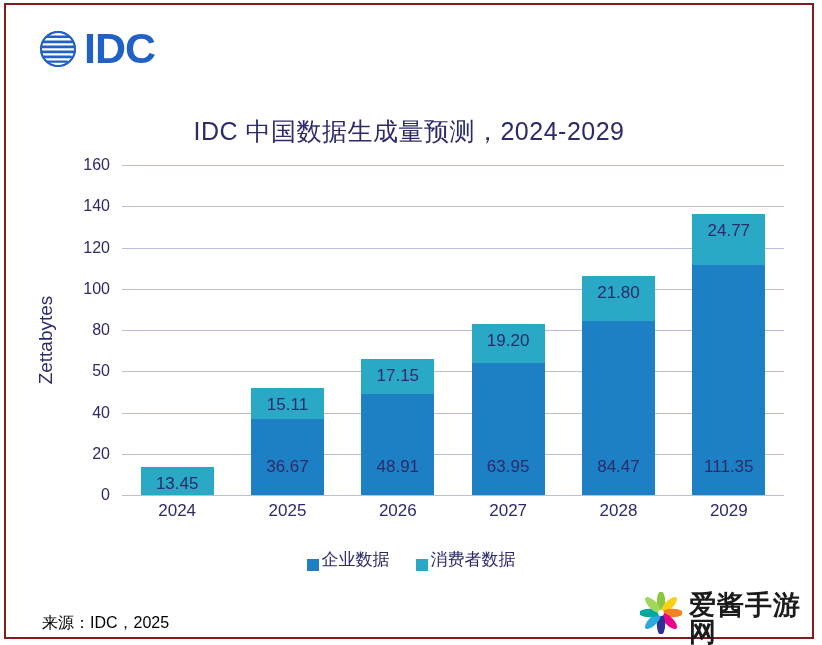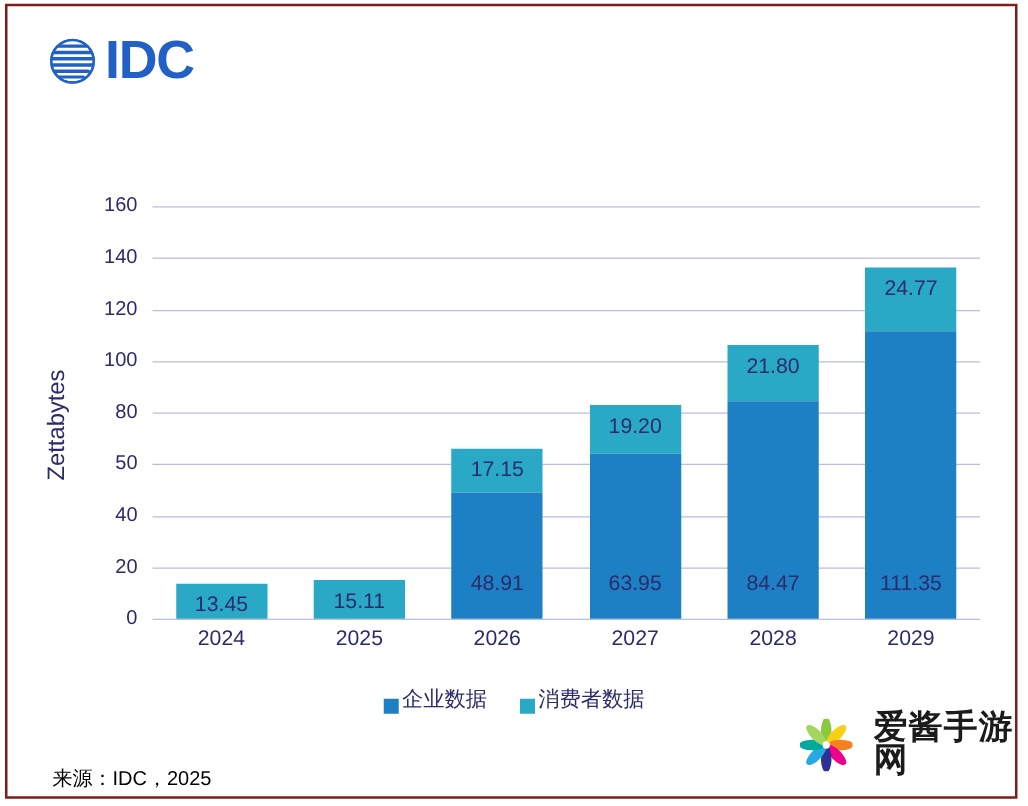--- a/index.html
+++ b/index.html
@@ -199,24 +199,24 @@
     left: 36px;
     top: 608px;
     font-size: 16px;
     color: #000000;
   }
 
   
   #watermark {
     position: absolute;
     left: 640px;
-    top: 568px;
-    display: flex;
-    align-items: flex-end;
-    gap: 17px;
+    top: 592px;
+    display: flex;
+    align-items: flex-start;
+    gap: 7px;
   }
   #watermark-text {
     font-size: 27px;
     font-weight: bold;
     color: #1b1b1b;
     letter-spacing: 1px;
     line-height: 1;
   }
 </style>
 </head>
@@ -240,20 +240,21 @@
           <rect x="-2" y="21.5" width="40" height="2.8" rx="1.4"></rect>
           <rect x="2" y="26.5" width="32" height="2.8" rx="1.4"></rect>
           <rect x="6" y="31.4" width="24" height="2.4" rx="1.2"></rect>
         </g>
         <circle cx="20" cy="20" r="17" fill="none" stroke="#2160c4" stroke-width="2"></circle>
       </svg>
     </span>
     <span id="logo-word">IDC</span>
   </div>
 
+  <div id="chart-title">IDC 中国数据生成量预测，2024-2029</div>
 
   <div id="plot-wrap">
 
     <div id="y-axis-title">Zettabytes</div>
 
     <div id="y-ticks">
         <div class="y-tick" style="top: 0px;">160</div>
         <div class="y-tick" style="top: 41.25px;">140</div>
         <div class="y-tick" style="top: 82.5px;">120</div>
         <div class="y-tick" style="top: 123.75px;">100</div>
@@ -279,20 +280,23 @@
       <div id="bars-row">
           <div class="bar-col">
             <div class="seg seg-consumer" style="height: 27.7406px; background: rgb(42, 169, 198);">
               <span class="seg-label">13.45</span>
             </div>
           </div>
           <div class="bar-col">
             <div class="seg seg-consumer" style="height: 31.1644px; background: rgb(42, 169, 198);">
               <span class="seg-label">15.11</span>
             </div>
+            <div class="seg seg-enterprise" style="height: 75.6319px; background: rgb(30, 128, 196);">
+              <span class="seg-label">36.67</span>
+            </div>
           </div>
           <div class="bar-col">
             <div class="seg seg-consumer" style="height: 35.3719px; background: rgb(42, 169, 198);">
               <span class="seg-label">17.15</span>
             </div>
             <div class="seg seg-enterprise" style="height: 100.877px; background: rgb(30, 128, 196);">
               <span class="seg-label">48.91</span>
             </div>
           </div>
           <div class="bar-col">

